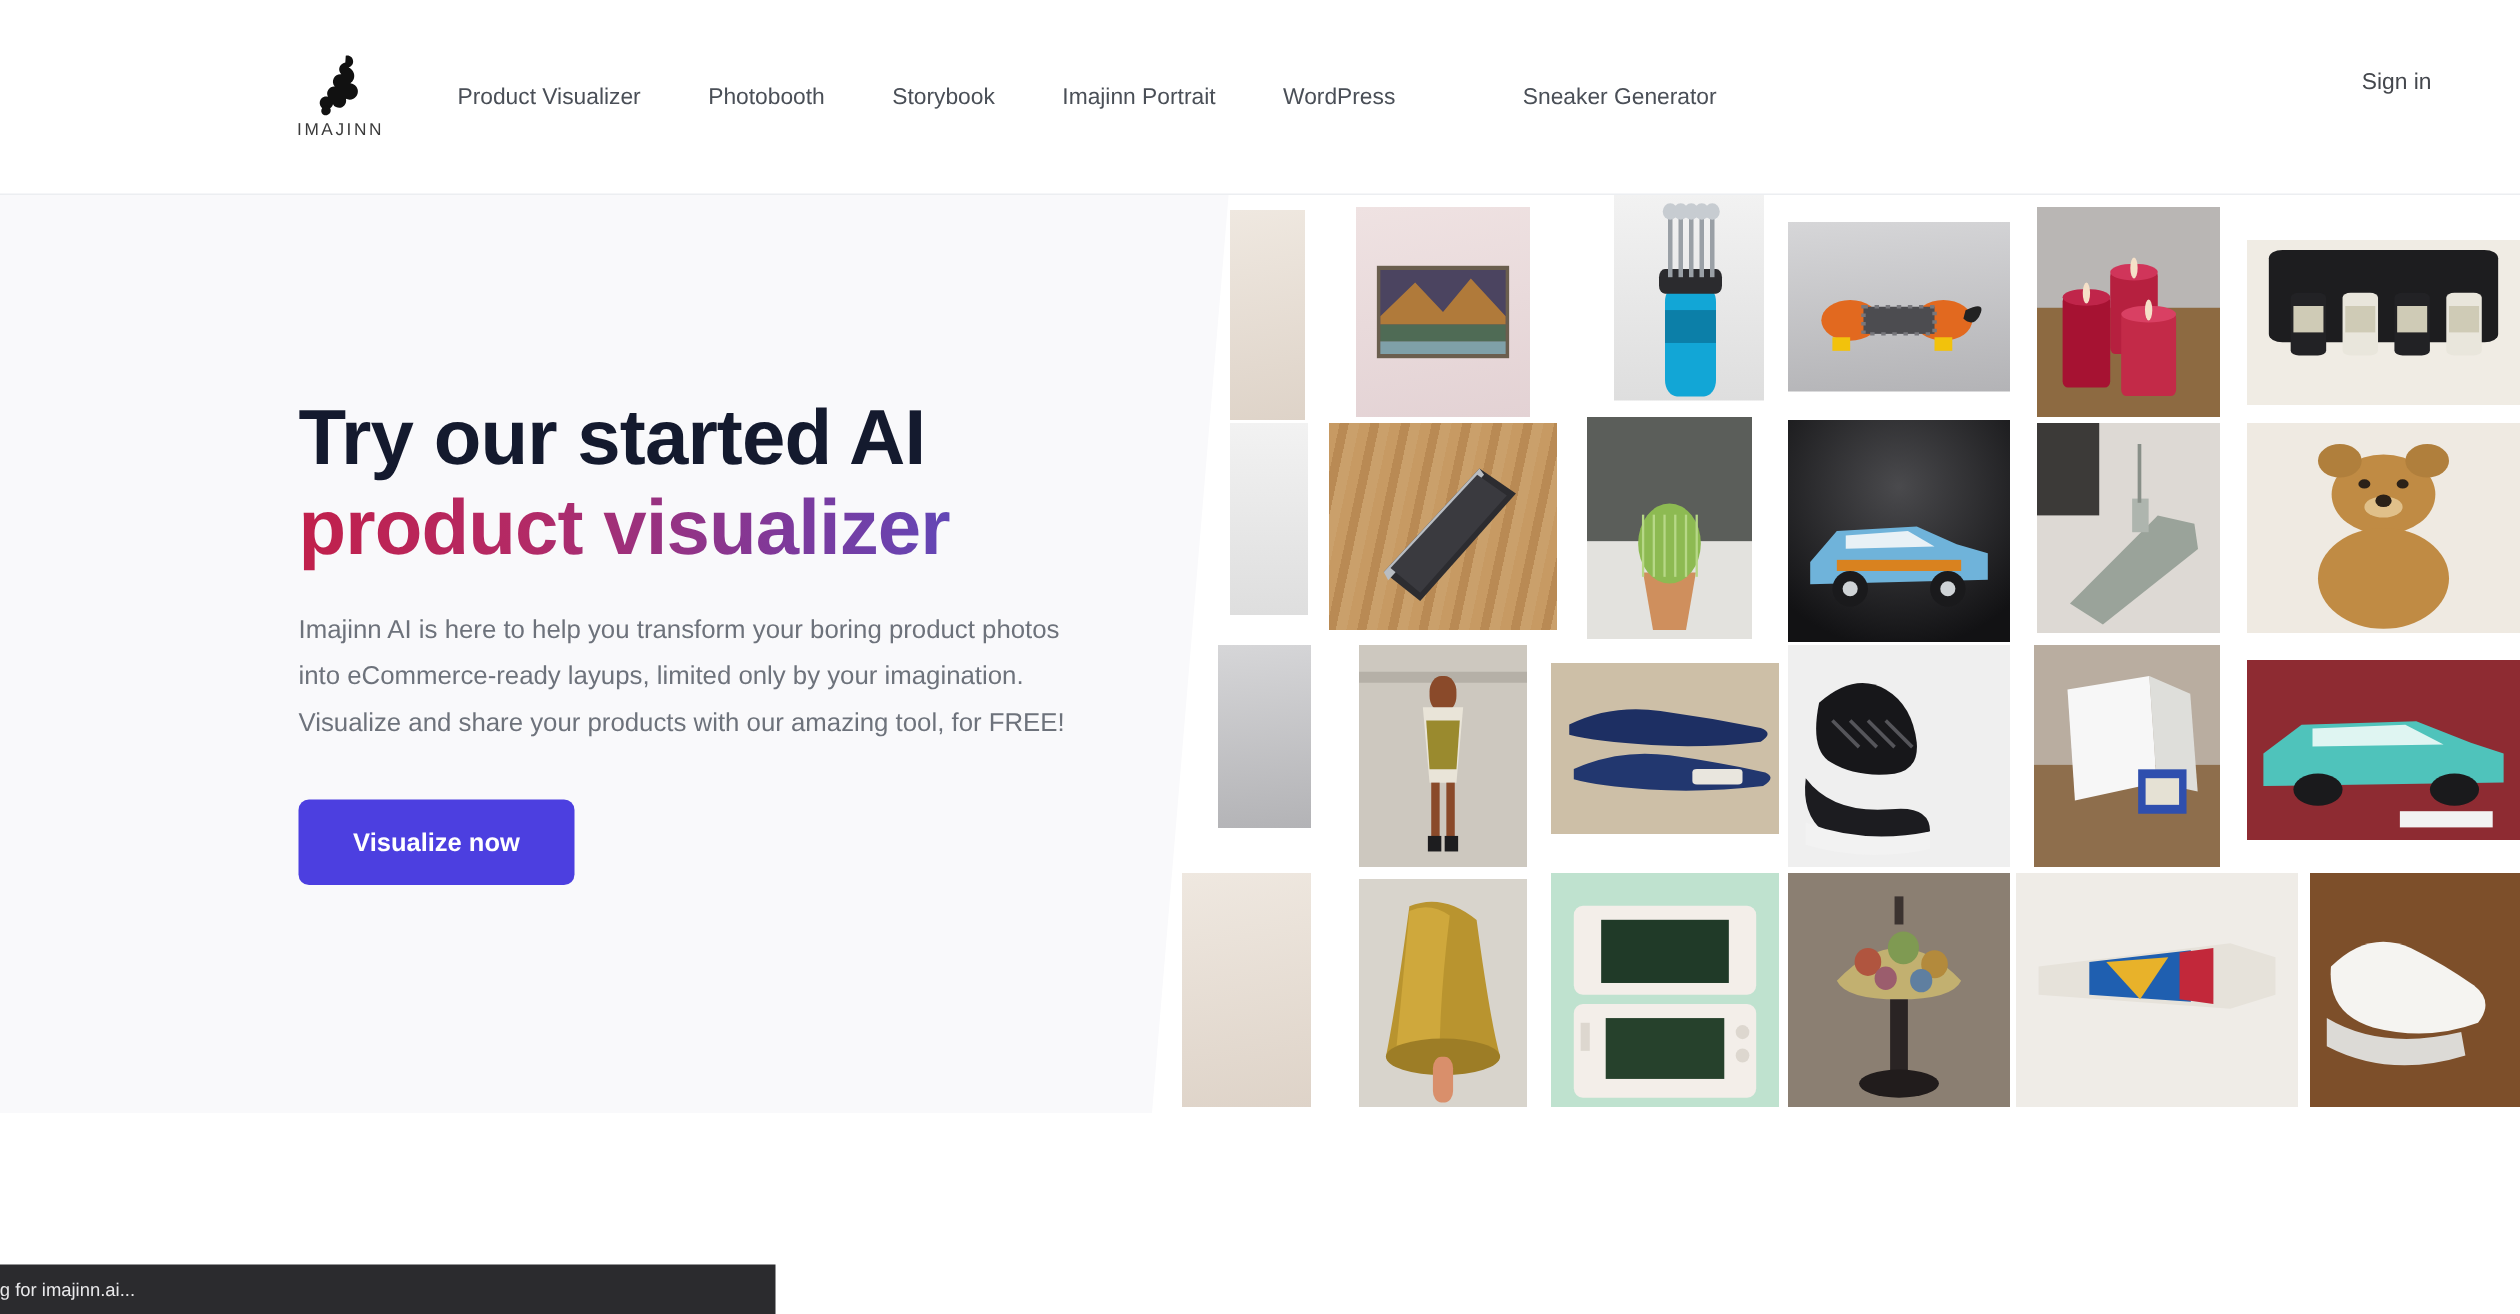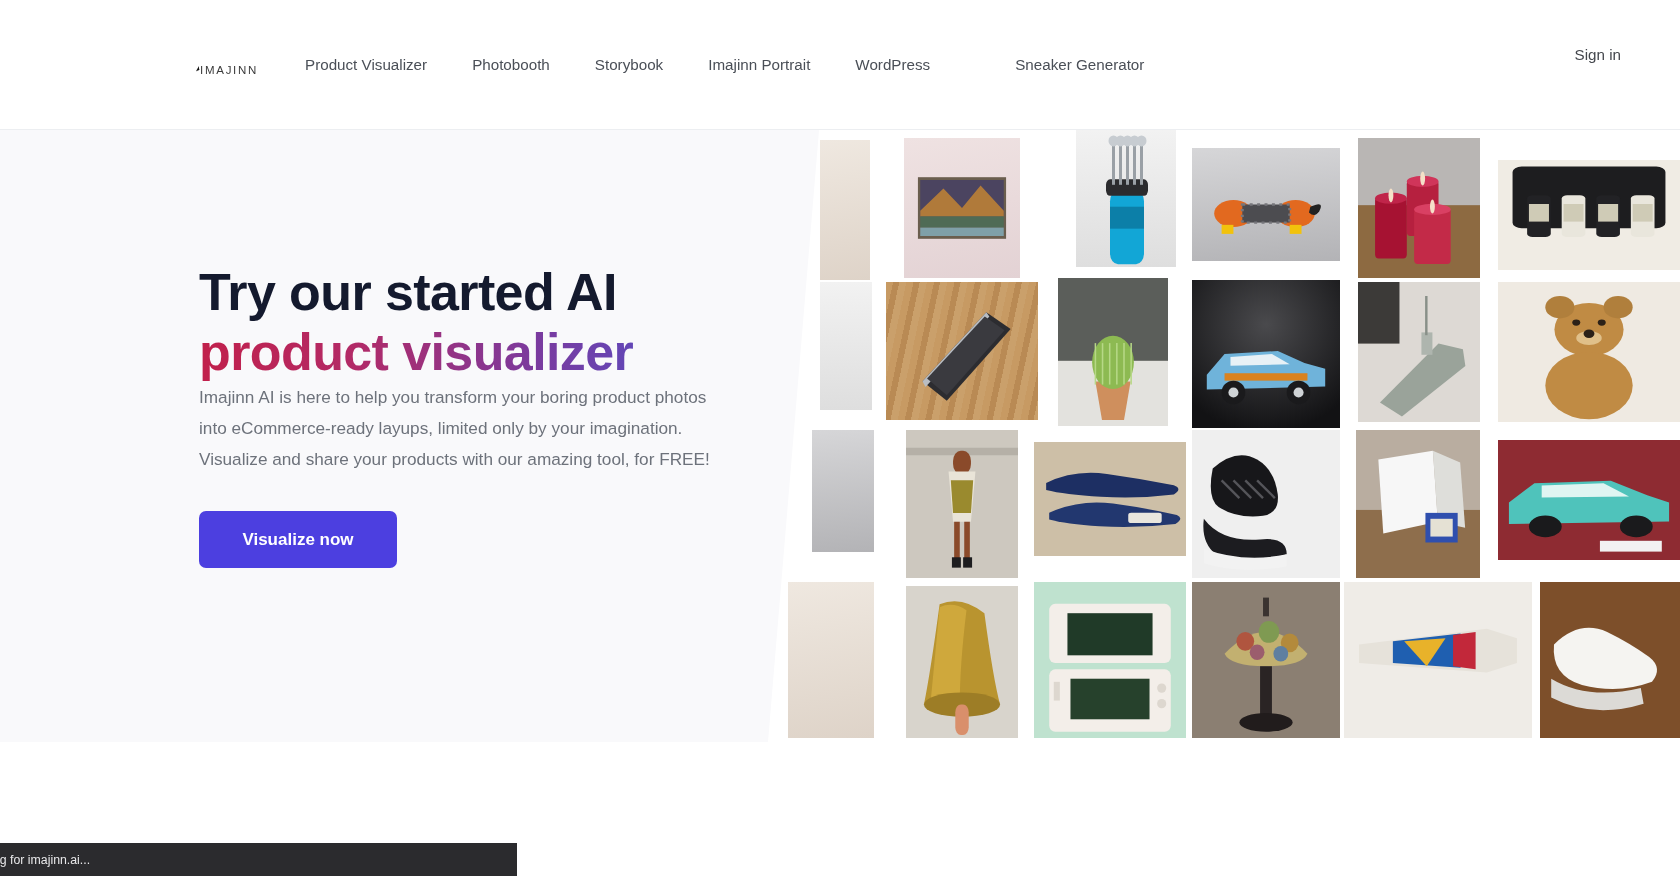--- a/index.html
+++ b/index.html
@@ -16,21 +16,21 @@
     position: absolute; top: 0; left: 0;
     width: 1680px; height: 130px;
     background: #ffffff;
     border-bottom: 1px solid #eceef1;
     display: flex; align-items: center;
     z-index: 20;
   }
   .brand {
     position: absolute; left: 196px; top: 36px;
     width: 62px; height: 66px;
-    display: flex; flex-direction: row; align-items: center;
+    display: flex; flex-direction: column; align-items: center;
     cursor: pointer; text-decoration: none;
   }
   .brand-mark { width: 34px; height: 44px; display:block; }
   .brand-word {
     font-size: 11.5px; letter-spacing: 1.7px; color: #3b3b3b;
     font-family: "Liberation Sans", sans-serif; margin-top: 1px;
     white-space: nowrap;
   }
 
   .nav {
@@ -77,28 +77,28 @@
     font-family: "Liberation Sans", sans-serif;
   }
   .headline .l1 { color: #141a2e; display: block; }
   .headline .l2 {
     display: block;
     background: linear-gradient(90deg, #c1204b 0%, #b32a66 28%, #7b3a9e 62%, #4a54cf 100%);
     -webkit-background-clip: text; background-clip: text;
     -webkit-text-fill-color: transparent; color: transparent;
   }
   .lede {
-    width: 520px;
+    margin-top: 22px; width: 520px;
     font-size: 17.2px; line-height: 31px; color: #6d727b;
     font-family: "Liberation Sans", sans-serif;
   }
   .visualize-btn {
     margin-top: 36px;
     display: inline-flex; align-items: center; justify-content: center;
-    width: 198px; height: 57px;
+    width: 184px; height: 57px;
     background: #4c3fe0; color: #fff;
     font-size: 17px; font-weight: bold;
     border: none; border-radius: 7px; cursor: pointer;
     font-family: "Liberation Sans", sans-serif;
   }
 
   
   .collage {
     position: absolute; left: 768px; top: 0;
     width: 912px; height: 612px; overflow: hidden;

